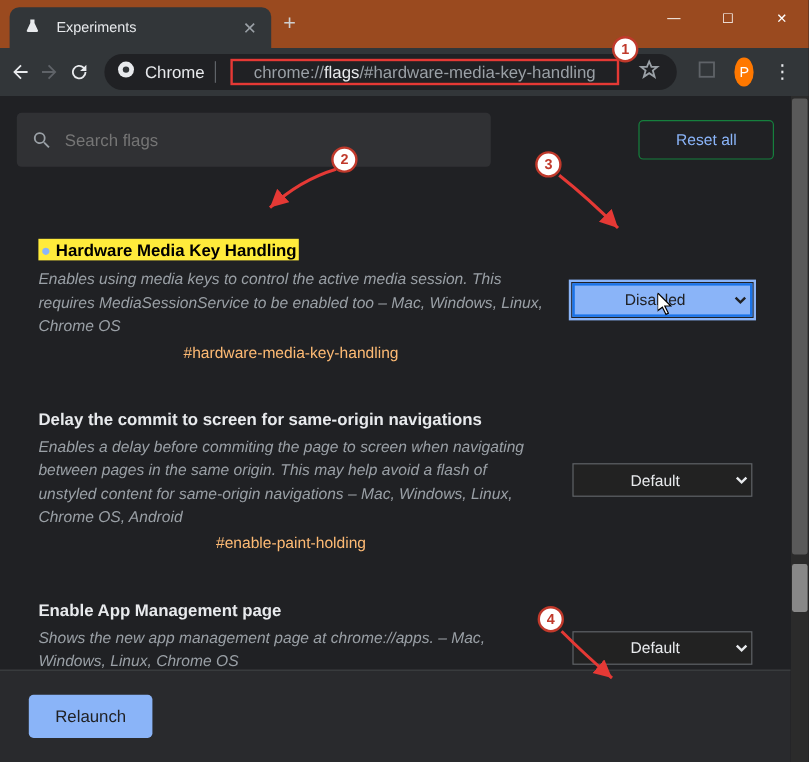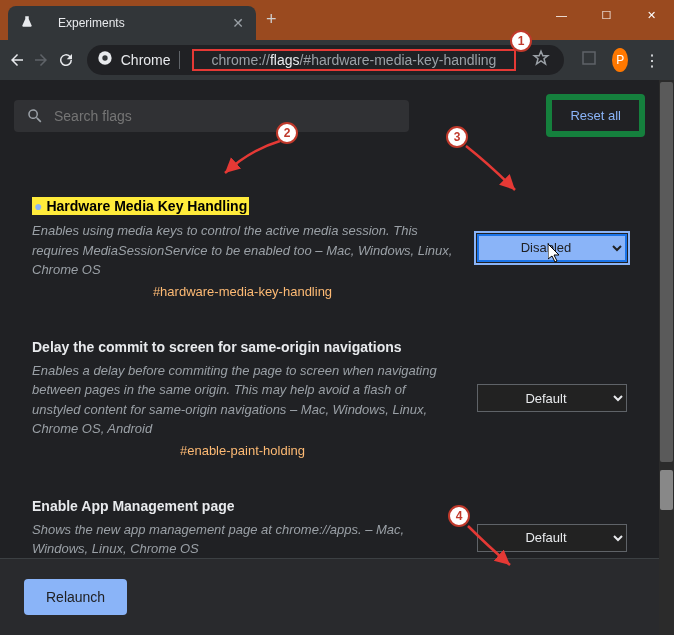--- a/index.html
+++ b/index.html
@@ -1,19 +1,19 @@
 <!DOCTYPE html>
 <html><head>
 <meta charset="utf-8">
 <style>
 * { margin: 0; padding: 0; box-sizing: border-box; font-family: 'Segoe UI', Arial, sans-serif; }
 body { width: 674px; height: 635px; background: #202124; overflow: hidden; position: relative; }
 
 .titlebar { height: 40px; background: #9a4a1f; display: flex; align-items: flex-end; position: relative; }
-.tab { background: #323639; color: #e8eaed; height: 34px; display: flex; align-items: center; padding: 0 12px; border-radius: 8px 8px 0 0; margin-left: 8px; width: 248px; gap: 24px; font-size: 12px; }
+.tab { background: #323639; color: #e8eaed; height: 34px; display: flex; align-items: center; padding: 0 12px; border-radius: 8px 8px 0 0; margin-left: 8px; width: 218px; gap: 13px; font-size: 12px; }
 .tab-close { color: #9aa0a6; font-size: 14px; cursor: pointer; margin-left: auto; }
 .new-tab { color: #cfcfcf; font-size: 18px; padding: 0 10px; align-self: center; margin-bottom: 2px; cursor: pointer; }
 .win-controls { position: absolute; right: 0; top: 0; display: flex; height: 30px; }
 .win-btn { width: 45px; display: flex; align-items: center; justify-content: center; color: #fff; font-size: 11px; cursor: pointer; }
 
 .toolbar { height: 40px; background: #323639; display: flex; align-items: center; padding: 0 8px; gap: 6px; }
 .nav-btn { width: 28px; height: 28px; display: flex; align-items: center; justify-content: center; color: #e8eaed; cursor: pointer; border-radius: 50%; }
 .nav-btn.disabled { color: #5f6368; }
 .url-bar { flex: 1; background: #202124; border-radius: 16px; height: 30px; display: flex; align-items: center; padding: 0 10px; gap: 8px; margin: 0 6px; }
 .url-chrome-label { color: #e8eaed; font-size: 14px; }
@@ -25,24 +25,24 @@
 .avatar { width: 24px; height: 24px; border-radius: 50%; background: #ff7800; color: #fff; display: flex; align-items: center; justify-content: center; font-size: 12px; margin: 0 4px; cursor: pointer; }
 .menu-dots { color: #e8eaed; padding: 0 6px; cursor: pointer; font-size: 16px; }
 
 .content-wrap { position: absolute; top: 80px; bottom: 0; left: 0; right: 0; display: flex; }
 .content { flex: 1; background: #202124; overflow: hidden; position: relative; }
 .scrollbar { width: 15px; background: #2b2b2b; position: relative; }
 .scroll-thumb { position: absolute; width: 13px; left: 1px; top: 2px; height: 380px; background: #5a5a5a; border-radius: 2px; }
 .scroll-thumb.small { top: 390px; height: 40px; background: #888; }
 
 .header-row { display: flex; align-items: center; padding: 14px; gap: 12px; }
-.search-box { flex: 1; max-width: 395px; background: #303134; border-radius: 4px; height: 32px; display: flex; align-items: center; padding: 0 12px; gap: 10px; }
+.search-box { flex: 1; max-width: 395px; background: #303134; border-radius: 4px; height: 45px; display: flex; align-items: center; padding: 0 12px; gap: 10px; }
 .search-box svg { fill: #9aa0a6; }
 .search-input { background: transparent; border: none; outline: none; color: #9aa0a6; font-size: 14px; flex: 1; }
-.reset-btn { margin-left: auto; background: transparent; border: 6px solid #15803d; color: #8ab4f8; padding: 8px 18px; border-radius: 4px; font-size: 13px; cursor: pointer; }
+.reset-btn { margin-left: auto; background: transparent; border: 1px solid #15803d; color: #8ab4f8; padding: 8px 30px; border-radius: 4px; font-size: 13px; cursor: pointer; }
 
 .flag-item { padding: 10px 32px; display: flex; gap: 24px; }
 .flag-left { flex: 1; }
 .flag-title { color: #e8eaed; font-size: 14px; font-weight: 600; margin-bottom: 6px; }
 .flag-title.hl { background: #ffeb3b; color: #000; display: inline-block; padding: 1px 2px; }
 .flag-title.hl::before { content: '●'; color: #8ab4f8; margin-right: 4px; }
 .flag-desc { color: #9aa0a6; font-size: 13px; line-height: 1.5; margin-bottom: 4px; font-style: italic; }
 .flag-anchor { color: #fdba74; font-size: 13px; cursor: pointer; text-align: center; }
 .flag-right { width: 150px; display: flex; align-items: center; }
 .flag-select { width: 176px; height: 28px; background: #222; color: #e8eaed; border: 1px solid #5f6368; padding: 0 8px; font-size: 13px; cursor: pointer; text-align-last: center; }

